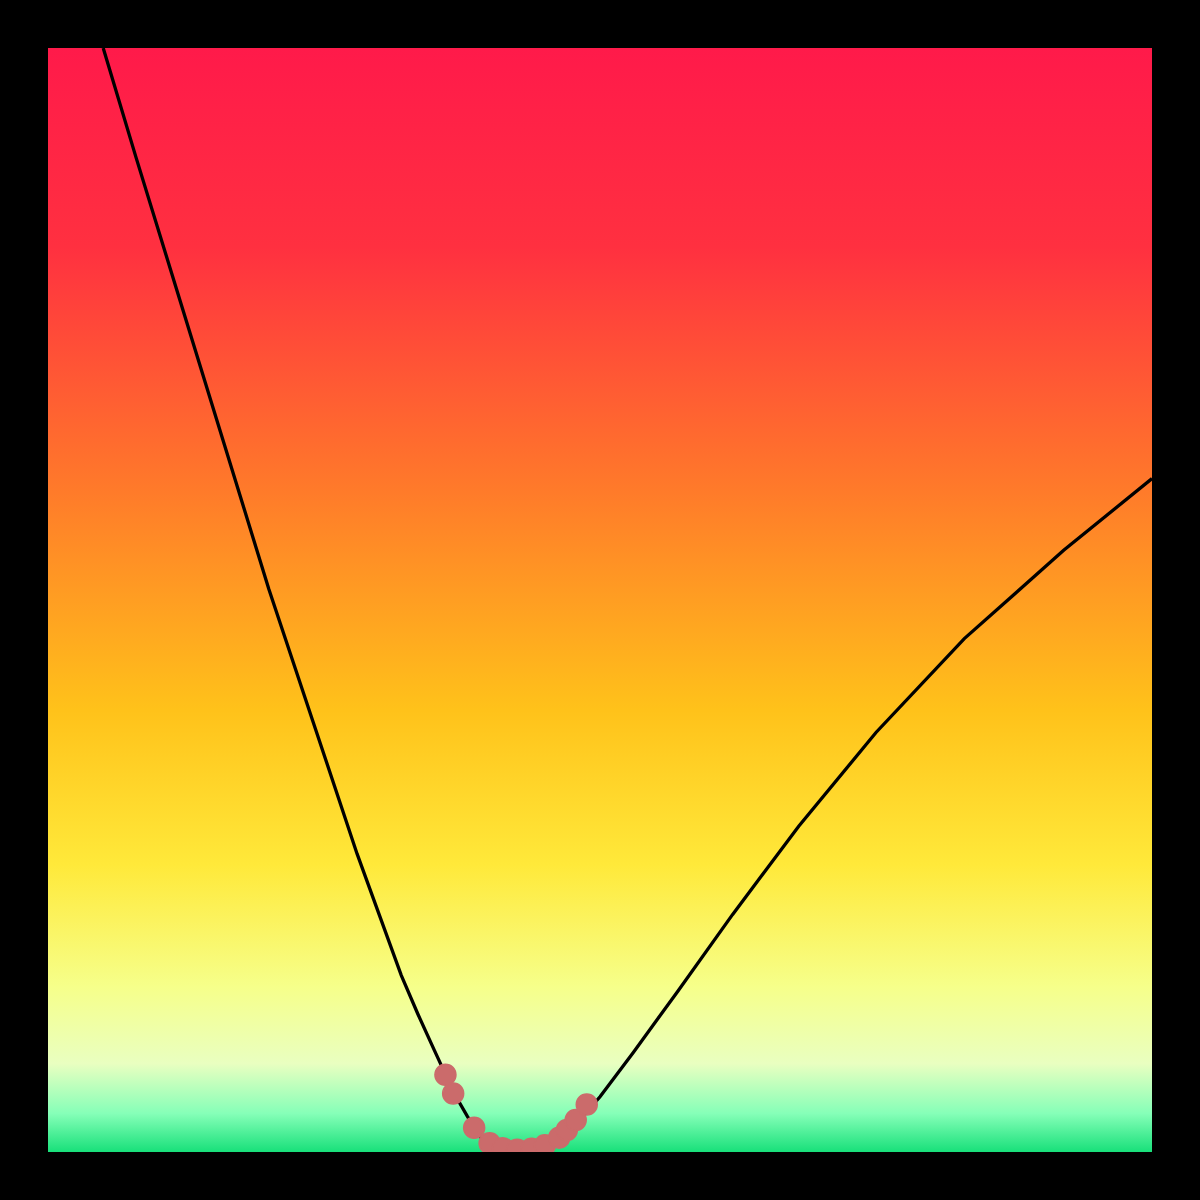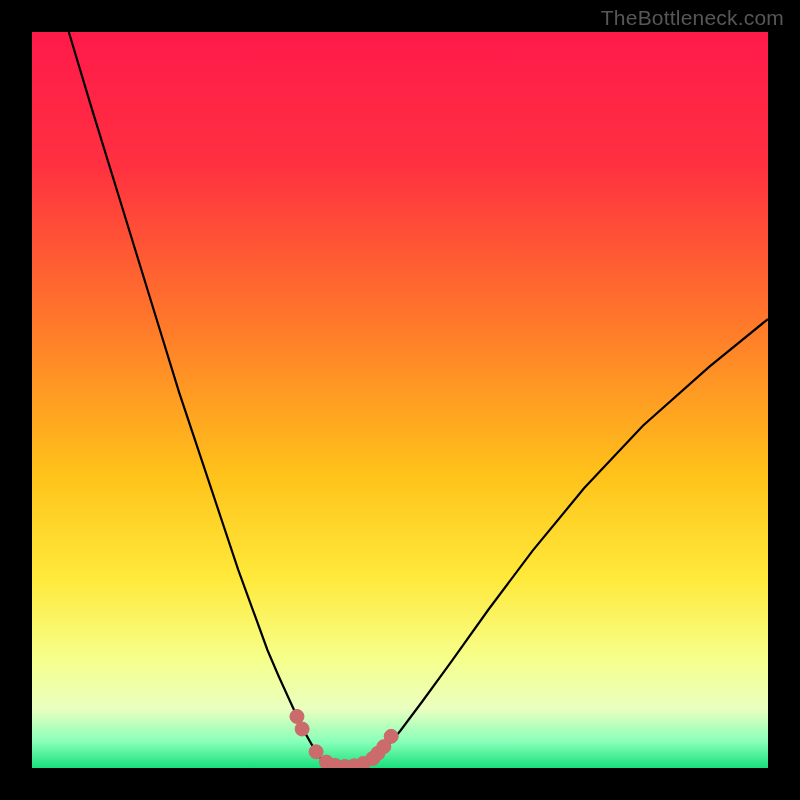--- a/index.html
+++ b/index.html
@@ -33,21 +33,20 @@
     color: #575757;
     font-size: 21px;
     font-weight: 500;
     letter-spacing: 0.2px;
   }
 </style>
 </head>
 <body>
 
 <div class="frame">
-  <div class="watermark">TheBottleneck.com</div>
 
   <div class="plot">
     <svg id="chart-svg" width="736" height="736" viewBox="0 0 736 736" preserveAspectRatio="none">
       <defs>
         <linearGradient id="bg-grad" x1="0" y1="0" x2="0" y2="1">
             <stop offset="0.00%" stop-color="#ff1a4a"></stop>
             <stop offset="18.00%" stop-color="#ff3040"></stop>
             <stop offset="40.00%" stop-color="#ff7a2a"></stop>
             <stop offset="60.00%" stop-color="#ffc21a"></stop>
             <stop offset="74.00%" stop-color="#ffe93a"></stop>

